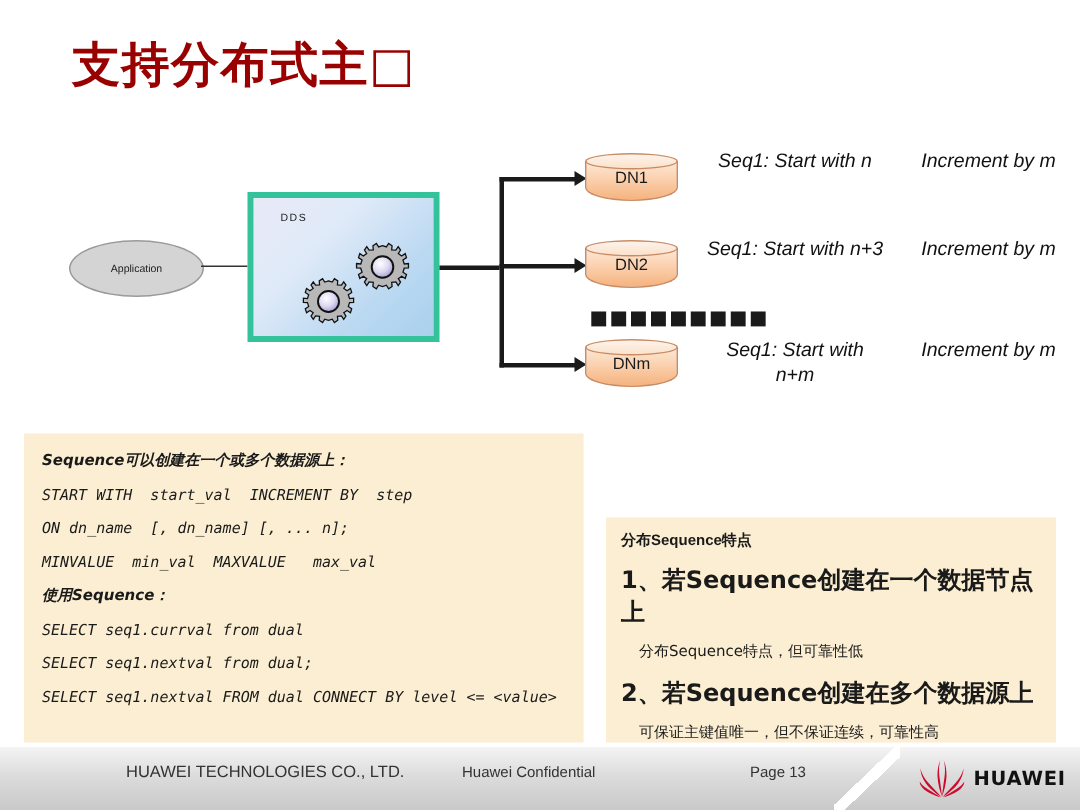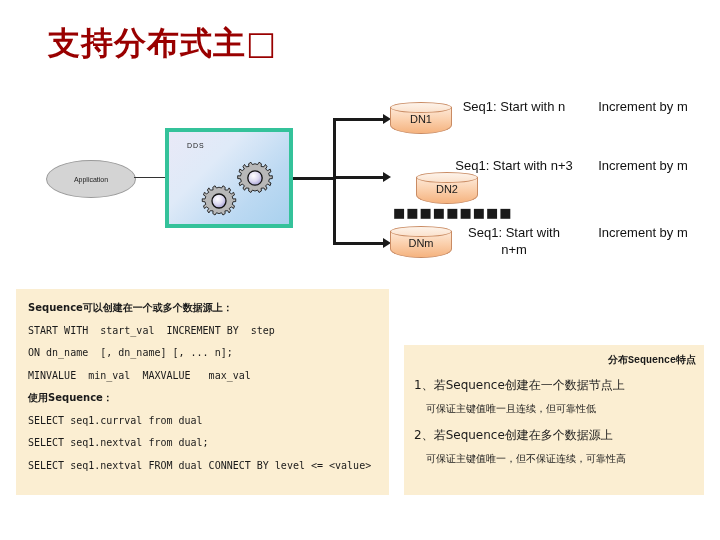--- a/index.html
+++ b/index.html
@@ -153,43 +153,45 @@
     font-size: 13px;
     letter-spacing: 1px;
     color: #1a1a1a;
     font-weight: bold;
     font-family: "DejaVu Sans", sans-serif;
   }
 
   
   .seq-row {
     position: absolute;
-    left: 454px;
+    left: 470px;
     width: 250px;
     display: flex;
+    font-style: italic;
   }
   .seq-start, .seq-incr {
     font-size: 13px;
     color: #111111;
     text-align: center;
     line-height: 17px;
   }
   .seq-start { width: 120px; }
   .seq-incr  { width: 118px; margin-left: 10px; }
 
   
   #sql-panel {
     position: absolute;
     left: 16px;
     top: 289px;
     width: 373px;
     height: 206px;
     background: #fbeed2;
     box-sizing: border-box;
     padding: 8px 10px 0 12px;
+    font-style: italic;
   }
   .sql-line {
     font-family: "DejaVu Sans Mono", monospace;
     font-size: 10px;
     color: #1a1a1a;
     line-height: 22.5px;
     white-space: pre;
   }
   .sql-line.cn {
     font-family: "DejaVu Sans", sans-serif;
@@ -201,31 +203,31 @@
     position: absolute;
     left: 404px;
     top: 345px;
     width: 300px;
     height: 150px;
     background: #fbeed2;
     box-sizing: border-box;
     padding: 8px 8px 0 10px;
   }
   #feature-title {
-    text-align: right;
-    font-family: Liberation Mono, monospace;
+    text-align: left;
+    font-family: Liberation Sans, sans-serif;
     font-weight: bold;
     font-size: 10px;
     color: #1a1a1a;
     margin-bottom: 10px;
   }
   .feature-head {
     font-family: "DejaVu Sans", sans-serif;
-    font-weight: normal;
-    font-size: 12px;
+    font-weight: bold;
+    font-size: 16px;
     color: #1a1a1a;
     margin-bottom: 8px;
   }
   .feature-body {
     font-family: "DejaVu Sans", sans-serif;
     font-size: 10px;
     color: #1a1a1a;
     margin: 0 0 11px 12px;
   }
 
@@ -350,21 +352,21 @@
 
   <div class="branch-line" style="left:333px; top:242px; width:52px;"></div>
   <div class="branch-arrow" style="left:383px; top:238px;"></div>
 
   <div class="db-node" style="left:390px; top:102px;">
     <div class="db-body"></div>
     <div class="db-top"></div>
     <div class="db-label">DN1</div>
   </div>
 
-  <div class="db-node" style="left:390px; top:172px;margin-left:26px;">
+  <div class="db-node" style="left:390px; top:160px;">
     <div class="db-body"></div>
     <div class="db-top"></div>
     <div class="db-label">DN2</div>
   </div>
 
   <div id="ellipsis-dots">■■■■■■■■■</div>
 
   <div class="db-node" style="left:390px; top:226px;text-decoration:underline;">
     <div class="db-body"></div>
     <div class="db-top"></div>
@@ -391,19 +393,38 @@
     <div class="sql-line">MINVALUE  min_val  MAXVALUE   max_val</div>
     <div class="sql-line cn">使用Sequence：</div>
     <div class="sql-line">SELECT seq1.currval from dual</div>
     <div class="sql-line">SELECT seq1.nextval from dual;</div>
     <div class="sql-line">SELECT seq1.nextval FROM dual CONNECT BY level &lt;= &lt;value&gt;</div>
   </div>
 
   <div id="feature-panel">
     <div id="feature-title">分布Sequence特点</div>
     <div class="feature-head">1、若Sequence创建在一个数据节点上</div>
-    <div class="feature-body">可保证主键值唯一且连续，但可靠性低</div>
+    <div class="feature-body">分布Sequence特点，但可靠性低</div>
     <div class="feature-head">2、若Sequence创建在多个数据源上</div>
     <div class="feature-body">可保证主键值唯一，但不保证连续，可靠性高</div>
   </div>
 
+  <div id="footer">
+    <div id="footer-slash"></div>
+    <div id="footer-company">HUAWEI TECHNOLOGIES CO., LTD.</div>
+    <div id="footer-confidential">Huawei Confidential</div>
+    <div id="footer-page">Page 13</div>
+    <div id="footer-logo">
+      <svg width="30" height="26" viewBox="0 0 30 26">
+        <g fill="#cf0a2c">
+          <path d="M15,25.2 C13.6,21.4 12.2,16.2 12.0,11.6 C11.9,7.6 12.6,3.6 13.9,0.6 C12.9,4.0 12.8,8.0 13.3,11.8 C13.9,16.3 14.6,21.0 15,25.2 Z"></path>
+          <path d="M15,25.2 C16.4,21.4 17.8,16.2 18.0,11.6 C18.1,7.6 17.4,3.6 16.1,0.6 C17.1,4.0 17.2,8.0 16.7,11.8 C16.1,16.3 15.4,21.0 15,25.2 Z"></path>
+          <path d="M14.6,25.4 C11.2,23.2 6.9,19.9 4.3,16.3 C2.0,13.1 0.7,9.3 0.6,6.1 C1.3,9.6 3.2,12.9 5.7,15.6 C8.7,18.8 12.0,22.3 14.6,25.4 Z"></path>
+          <path d="M15.4,25.4 C18.8,23.2 23.1,19.9 25.7,16.3 C28.0,13.1 29.3,9.3 29.4,6.1 C28.7,9.6 26.8,12.9 24.3,15.6 C21.3,18.8 18.0,22.3 15.4,25.4 Z"></path>
+          <path d="M14.2,25.6 C10.4,24.6 5.6,22.6 2.9,20.2 C0.9,18.4 -0.1,16.3 0.1,14.9 C0.9,16.8 2.8,18.5 5.1,19.9 C8.2,21.8 11.6,23.9 14.2,25.6 Z"></path>
+          <path d="M15.8,25.6 C19.6,24.6 24.4,22.6 27.1,20.2 C29.1,18.4 30.1,16.3 29.9,14.9 C29.1,16.8 27.2,18.5 24.9,19.9 C21.8,21.8 18.4,23.9 15.8,25.6 Z"></path>
+        </g>
+      </svg>
+      <span id="huawei-wordmark">HUAWEI</span>
+    </div>
+  </div>
 
 </div>
 
 </body></html>

